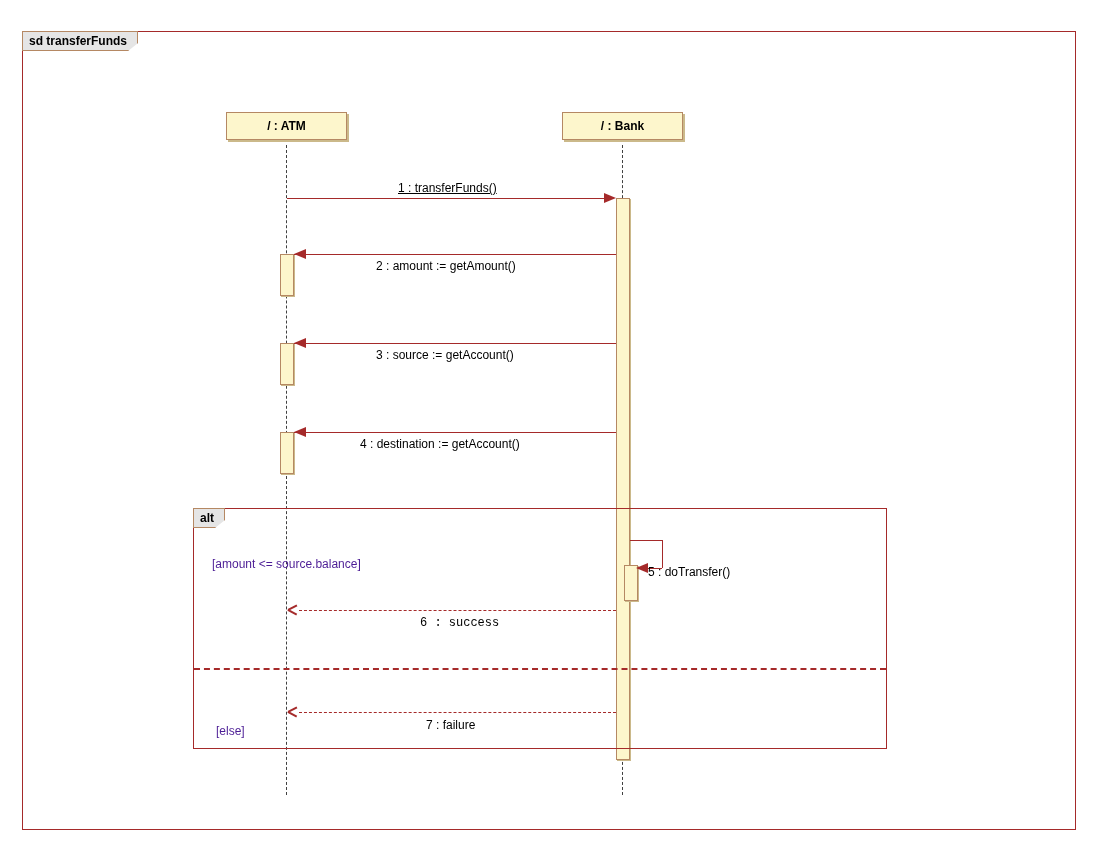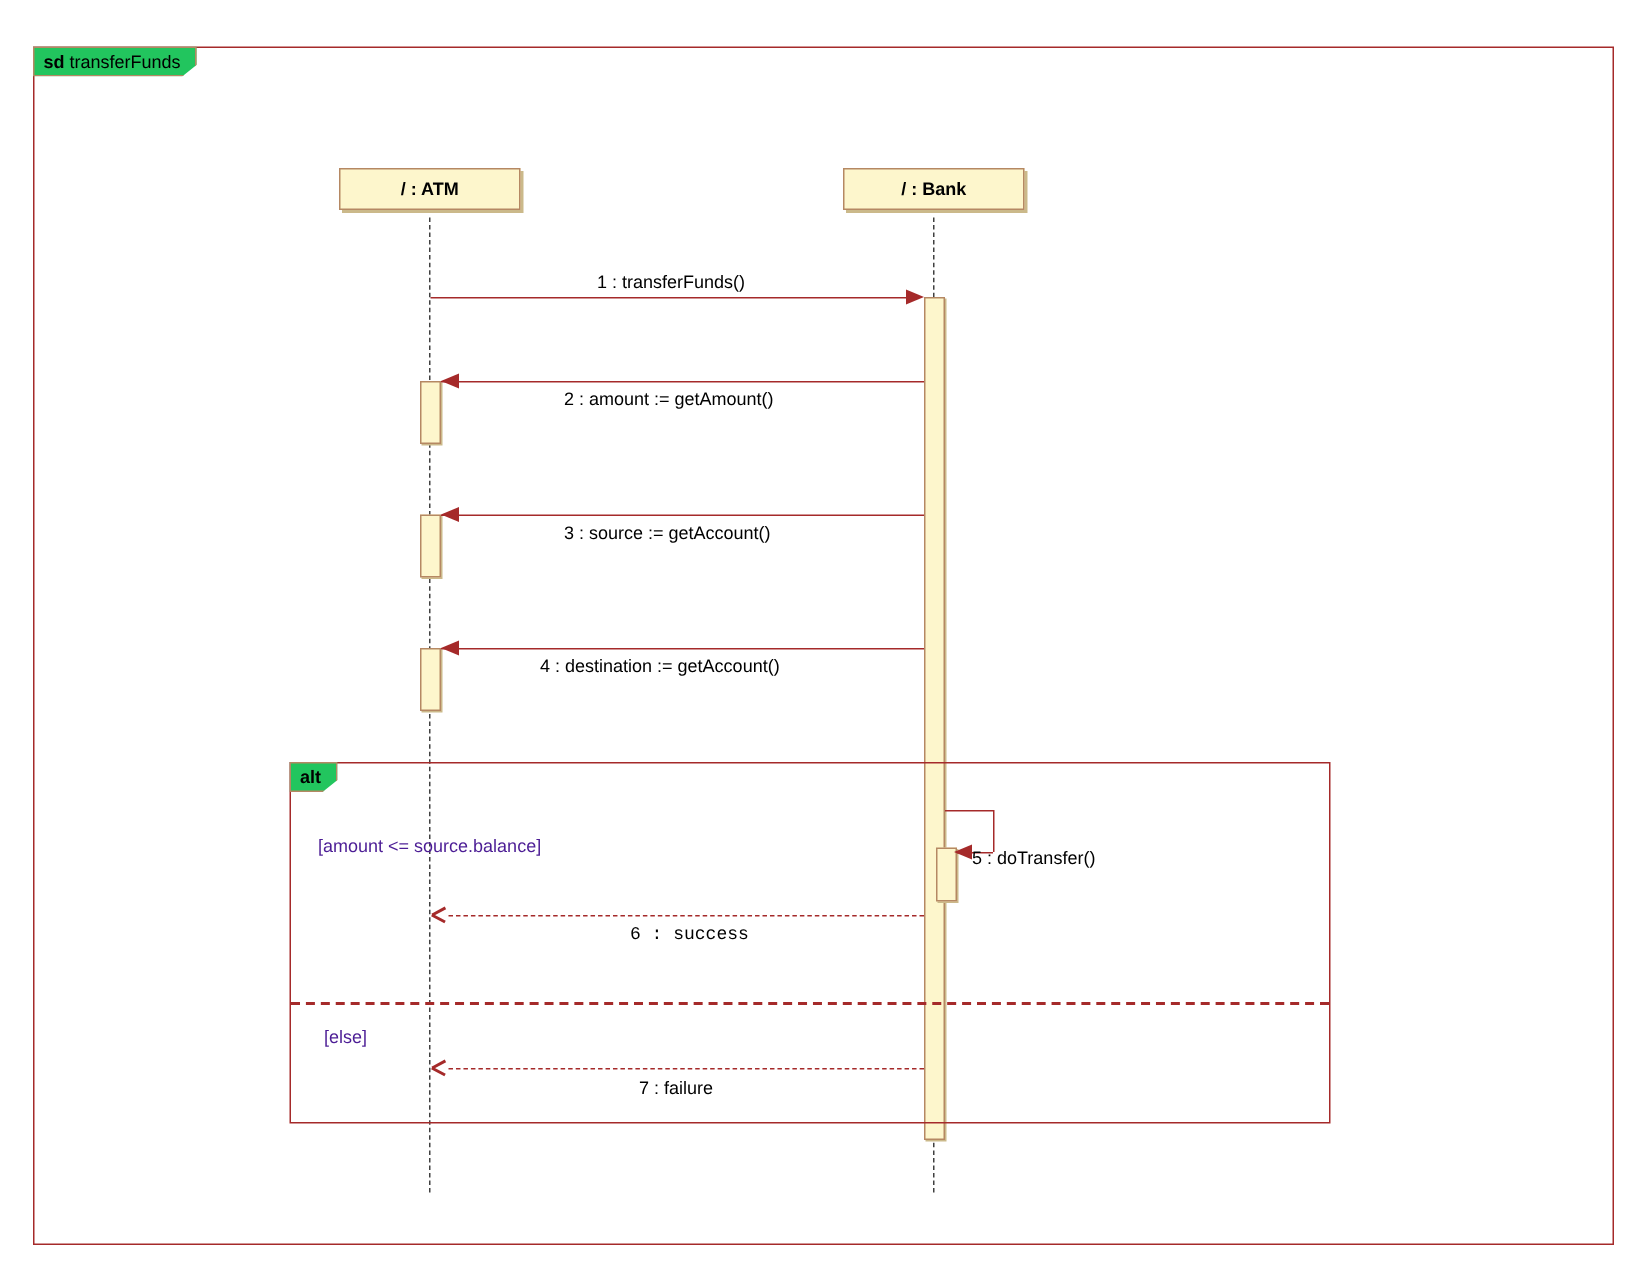--- a/index.html
+++ b/index.html
@@ -18,24 +18,24 @@
   
   .frame {
     position: absolute;
     border: 1px solid #a52a2a;
     box-sizing: border-box;
   }
   .frame-label {
     position: absolute;
     left: -1px;
     top: -1px;
-    background: #22c55e;
+    background: #e5e5e5;
     border: 1px solid #b58863;
     padding: 2px 10px 2px 6px;
-    font-weight: normal;
+    font-weight: bold;
     clip-path: polygon(0 0, 100% 0, 100% 60%, calc(100% - 10px) 100%, 0 100%);
     white-space: nowrap;
   }
   .lifeline-head {
     position: absolute;
     background: #fdf6cc;
     border: 1px solid #b58863;
     box-shadow: 2px 2px 0 #cbb98a;
     text-align: center;
     padding: 6px 4px;
@@ -137,21 +137,21 @@
   <div class="activation" style="left:616px; top:198px; height:562px;"></div>
 
   <div class="activation" style="left:280px; top:254px; height:42px;"></div>
   <div class="activation" style="left:280px; top:343px; height:42px;"></div>
   <div class="activation" style="left:280px; top:432px; height:42px;"></div>
 
   <div class="activation" style="left:624px; top:565px; height:36px;"></div>
 
   <div class="msg-line" style="left:287px; top:198px; width:319px;"></div>
   <div class="arrow-solid right" style="left:604px; top:193px;"></div>
-  <div class="msg-label" style="left:398px; top:181px;">1 : transferFunds()</div>
+  <div class="msg-label" style="left:398px; top:181px;text-decoration:underline;">1 : transferFunds()</div>
 
   <div class="msg-line" style="left:294px; top:254px; width:322px;"></div>
   <div class="arrow-solid left" style="left:294px; top:249px;"></div>
   <div class="msg-label" style="left:376px; top:259px;">2 : amount := getAmount()</div>
 
   <div class="msg-line" style="left:294px; top:343px; width:322px;"></div>
   <div class="arrow-solid left" style="left:294px; top:338px;"></div>
   <div class="msg-label" style="left:376px; top:348px;">3 : source := getAccount()</div>
 
   <div class="msg-line" style="left:294px; top:432px; width:322px;"></div>
@@ -173,19 +173,19 @@
   <div class="msg-line" style="left:638px; top:568px; width:24px;"></div>
   <div class="arrow-solid left" style="left:636px; top:563px;"></div>
   <div class="msg-label" style="left:648px; top:565px;">5 : doTransfer()</div>
 
   <div class="msg-line dashed" style="left:299px; top:610px; width:317px;"></div>
   <div class="arrow-open left" style="left:288px; top:604px;"></div>
   <div class="msg-label" style="left:420px; top:616px;font-family:Liberation Mono, monospace;">6 : success</div>
 
   <div class="alt-divider" style="left:194px; top:668px; width:692px; border-top:2px dashed #a52a2a;"></div>
 
-  <div class="guard-text" style="left:216px; top:684px;">[else]</div>
+  <div class="guard-text" style="left:216px; top:724px;">[else]</div>
 
   <div class="msg-line dashed" style="left:299px; top:712px; width:317px;"></div>
   <div class="arrow-open left" style="left:288px; top:706px;"></div>
   <div class="msg-label" style="left:426px; top:718px;">7 : failure</div>
 
 </div>
 
 </body></html>

